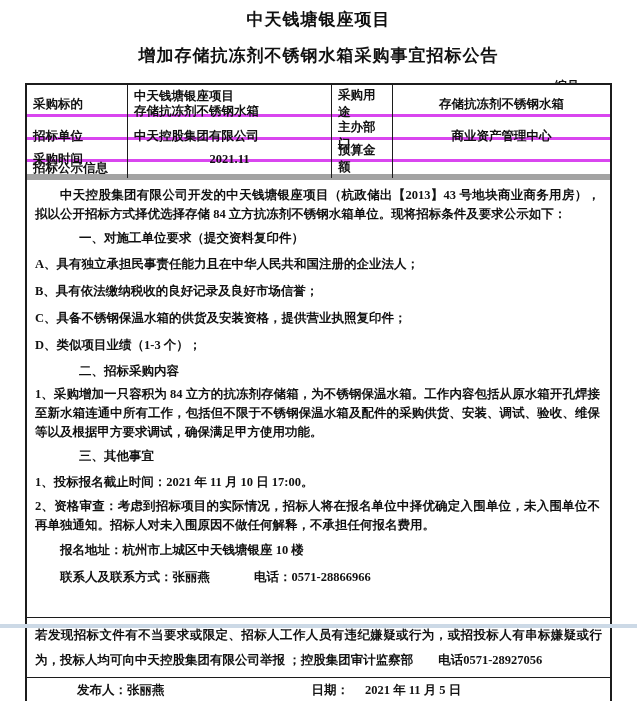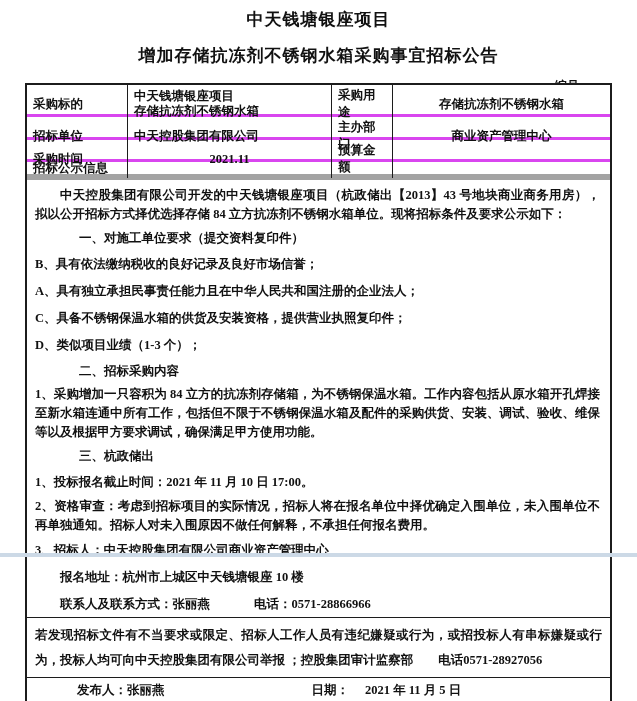--- a/index.html
+++ b/index.html
@@ -4,21 +4,21 @@
 <style>
   * { margin: 0; padding: 0; box-sizing: border-box; }
   html, body { background: #ffffff; }
   body {
     width: 637px; height: 701px;
     font-family: "Liberation Serif", "DejaVu Serif", serif;
     color: #111;
     position: relative;
     overflow: hidden;
   }
-  .page { width: 637px; height: 557px; position: relative; background: #fff; }
+  .page { width: 637px; height: 628px; position: relative; background: #fff; }
 
   .doc-title { text-align: center; font-weight: bold; font-size: 17px; letter-spacing: 1px; }
   .doc-title.line1 { padding-top: 8px; }
   .doc-title.line2 { padding-top: 13px; }
 
   .doc-number { width: 612px; text-align: right; padding-right: 20px; margin-top: 11px;
     font-size: 12.5px; font-weight: bold; height: 15px; }
 
   .tbl {
     position: absolute; left: 25px; top: 83px; width: 587px;
@@ -88,30 +88,29 @@
       <div class="cell center">2021.11</div>
       <div class="cell">预算金额</div>
       <div class="cell center"></div>
     </div>
 
     <div class="section-head">招标公示信息</div>
 
     <div class="body-cell">
       <p class="intro">中天控股集团有限公司开发的中天钱塘银座项目（杭政储出【2013】43 号地块商业商务用房），拟以公开招标方式择优选择存储 84 立方抗冻剂不锈钢水箱单位。现将招标条件及要求公示如下：</p>
       <p class="headline">一、对施工单位要求（提交资料复印件）</p>
+      <p class="item">A、具有独立承担民事责任能力且在中华人民共和国注册的企业法人；</p>
       <p class="item">B、具有依法缴纳税收的良好记录及良好市场信誉；</p>
-      <p class="item">A、具有独立承担民事责任能力且在中华人民共和国注册的企业法人；</p>
       <p class="item">C、具备不锈钢保温水箱的供货及安装资格，提供营业执照复印件；</p>
       <p class="item">D、类似项目业绩（1-3 个）；</p>
       <p class="headline">二、招标采购内容</p>
       <p class="para">1、采购增加一只容积为 84 立方的抗冻剂存储箱，为不锈钢保温水箱。工作内容包括从原水箱开孔焊接至新水箱连通中所有工作，包括但不限于不锈钢保温水箱及配件的采购供货、安装、调试、验收、维保等以及根据甲方要求调试，确保满足甲方使用功能。</p>
-      <p class="headline">三、杭政储出</p>
+      <p class="headline">三、其他事宜</p>
       <p class="item">1、投标报名截止时间：2021 年 11 月 10 日 17:00。</p>
       <p class="para">2、资格审查：考虑到招标项目的实际情况，招标人将在报名单位中择优确定入围单位，未入围单位不再单独通知。招标人对未入围原因不做任何解释，不承担任何报名费用。</p>
-      <p class="item">3、招标人：中天控股集团有限公司商业资产管理中心</p>
       <p class="item indent1">报名地址：杭州市上城区中天钱塘银座 10 楼</p>
       <p class="item indent1"><span>联系人及联系方式：张丽燕</span><span class="phone-gap">电话：0571-28866966</span></p>
     </div>
 
     <div class="notice-cell">若发现招标文件有不当要求或限定、招标人工作人员有违纪嫌疑或行为，或招投标人有串标嫌疑或行为，投标人均可向中天控股集团有限公司举报 ；控股集团审计监察部　　电话0571-28927056</div>
 
     <div class="pub-row">
       <span class="pub-left"><span>发布人：</span><span>张丽燕</span></span>
       <span class="date-block"><span class="date-label">日期：</span><span>2021 年 11 月 5 日</span></span>
     </div>

